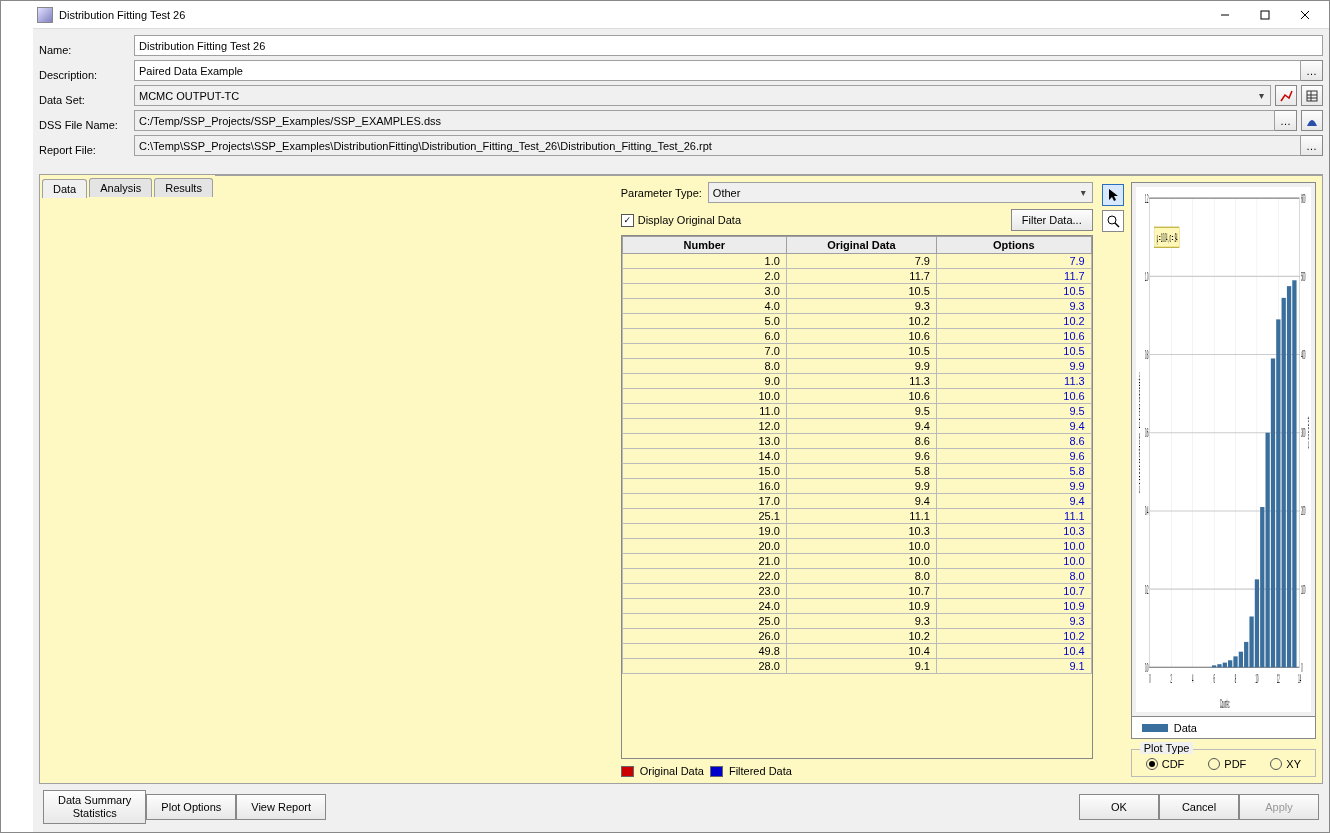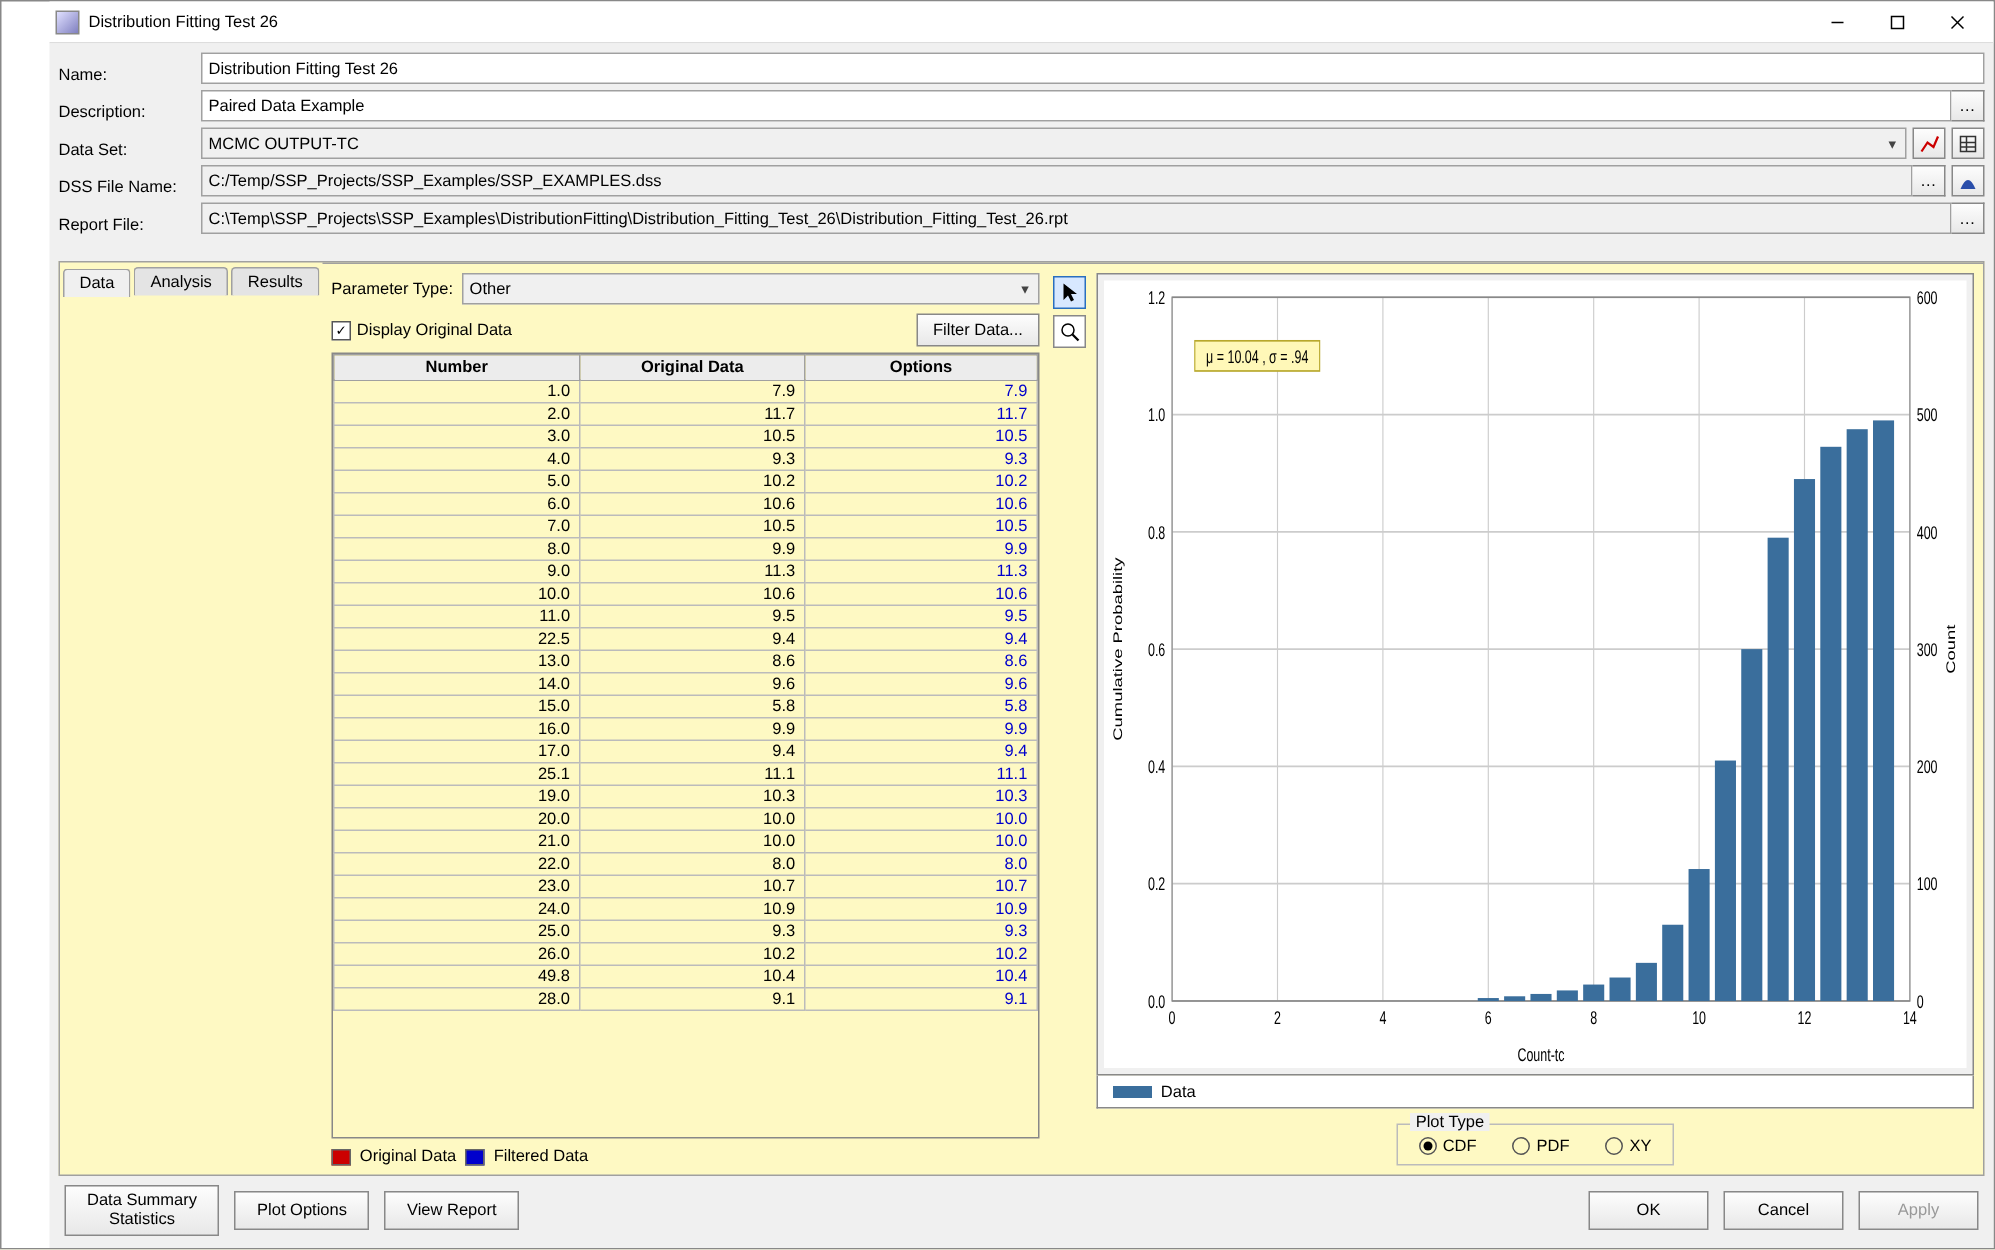--- a/index.html
+++ b/index.html
@@ -19,21 +19,21 @@
   .field-with-btn .text-field, .field-with-btn .readonly-field { flex:1; }
   .ellipsis-btn { width:22px; height:21px; background:linear-gradient(#fdfdfd,#e8e8e8); border:1px solid #888; border-left:none; display:flex; align-items:center; justify-content:center; cursor:pointer; }
   .dropdown { flex:1; height:21px; background:#f0f0f0; border:1px solid #a0a0a0; display:flex; align-items:center; padding:0 4px; position:relative; }
   .dropdown::after { content:'▾'; position:absolute; right:6px; font-size:10px; color:#444; }
   .side-icon { width:22px; height:21px; margin-left:4px; background:linear-gradient(#fdfdfd,#e8e8e8); border:1px solid #888; display:flex; align-items:center; justify-content:center; cursor:pointer; }
   
   .tabarea { border:1px solid #a0a0a0; background:#fef9c3; flex:1; display:flex; flex-direction:row; margin-top:14px; }
   .tabstrip { display:flex; align-items:flex-end; height:22px; padding-left:2px; }
   .tab { padding:3px 10px 3px 10px; border:1px solid #a0a0a0; border-bottom:none; background:#e4e4e4; margin-right:2px; border-top-left-radius:3px; border-top-right-radius:3px; cursor:pointer; }
   .tab.active { background:#f0f0f0; position:relative; top:1px; }
-  .tabbody { flex:1; border-top:1px solid #a0a0a0; padding:6px; display:flex; flex-direction:column; }
+  .tabbody { flex:1; border-top:1px solid #a0a0a0; padding:6px; display:flex; flex-direction:column;align-items:flex-end; }
   
   .datapanel { flex:1; display:flex; }
   .left-col { width:472px; display:flex; flex-direction:column; }
   .param-row { display:flex; align-items:center; }
   .param-row label { margin-right:6px; }
   .param-drop { flex:1; height:21px; background:#f0f0f0; border:1px solid #a0a0a0; padding:0 4px; display:flex; align-items:center; position:relative; }
   .param-drop::after { content:'▾'; position:absolute; right:6px; font-size:10px; color:#444; }
   .disp-row { display:flex; align-items:center; margin-top:6px; }
   .checkbox { width:13px; height:13px; border:1px solid #555; background:#fff; margin-right:4px; display:flex; align-items:center; justify-content:center; font-size:9px; }
   .filter-btn { margin-left:auto; height:22px; padding:0 10px; background:linear-gradient(#fdfdfd,#e8e8e8); border:1px solid #888; cursor:pointer; }
@@ -55,21 +55,21 @@
   .chart-box { flex:1; border:1px solid #888; background:#f0f0f0; position:relative; }
   .chart-inner { position:absolute; inset:4px; background:#fff; }
   .plot-legend { height:22px; border:1px solid #888; border-top:none; background:#fff; display:flex; align-items:center; padding-left:10px; gap:6px; }
   .legend-line { width:26px; height:8px; background:#3a6e9c; }
   .plottype-group { margin-top:10px; align-self:center; border:1px solid #bbb; padding:8px 14px 6px; position:relative; display:flex; gap:24px; }
   .plottype-group .group-label { position:absolute; top:-8px; left:8px; background:#f0f0f0; padding:0 4px; }
   .radio { display:flex; align-items:center; gap:4px; cursor:pointer; }
   .radio-dot { width:12px; height:12px; border-radius:50%; border:1px solid #555; display:flex; align-items:center; justify-content:center; }
   .radio-dot.on::after { content:''; width:6px; height:6px; background:#000; border-radius:50%; }
   
-  .bottom-bar { display:flex; align-items:center; padding:6px 4px 8px; gap:10px; }
+  .bottom-bar { display:flex; align-items:center; padding:6px 4px 8px; }
   .btn { height:26px; padding:0 14px; background:linear-gradient(#fdfdfd,#e8e8e8); border:1px solid #888; cursor:pointer; display:flex; align-items:center; justify-content:center; }
   .btn.tall { height:34px; text-align:center; line-height:1.2; }
   .btn.disabled { color:#999; cursor:default; }
   .bar { fill:#3a6e9c; }
   .annot { fill:#fff8b8; stroke:#b8a82c; }
 </style>
 </head>
 <body>
 
 <div class="window">
@@ -231,21 +231,21 @@
                         <td class="orig">10.0</td>
                         <td class="orig">10.6</td>
                         <td class="filt">10.6</td>
                       </tr>
                       <tr>
                         <td class="orig">11.0</td>
                         <td class="orig">9.5</td>
                         <td class="filt">9.5</td>
                       </tr>
                       <tr>
-                        <td class="orig">22.5</td>
+                        <td class="orig">12.0</td>
                         <td class="orig">9.4</td>
                         <td class="filt">9.4</td>
                       </tr>
                       <tr>
                         <td class="orig">13.0</td>
                         <td class="orig">8.6</td>
                         <td class="filt">8.6</td>
                       </tr>
                       <tr>
                         <td class="orig">14.0</td>

